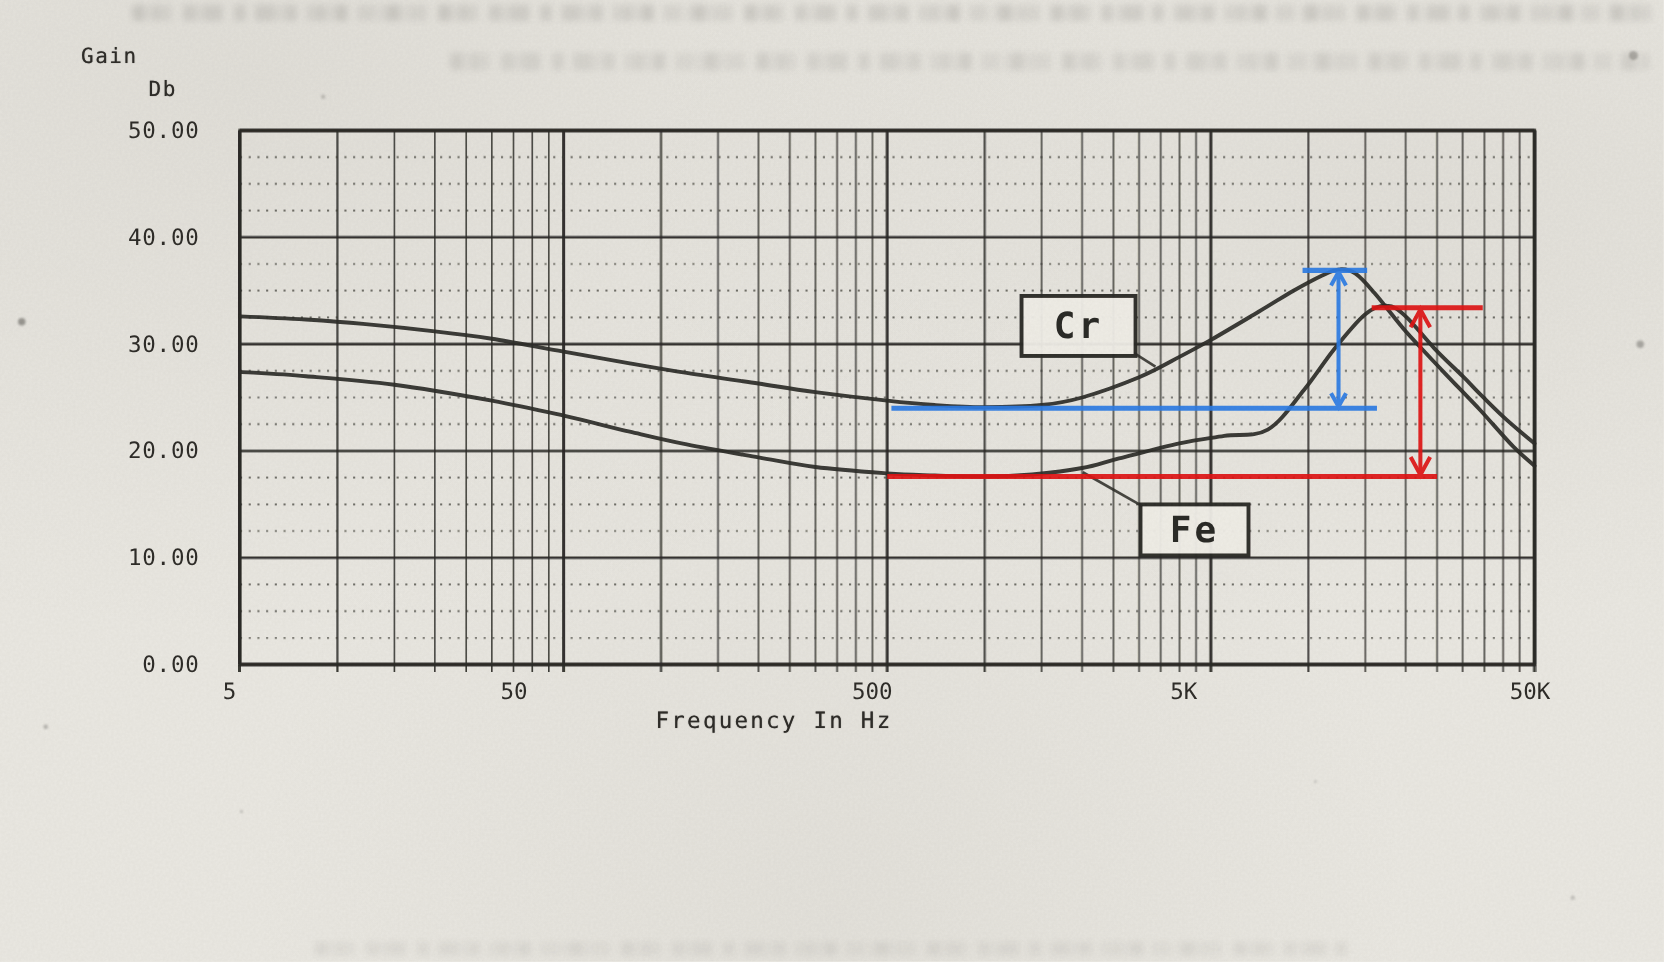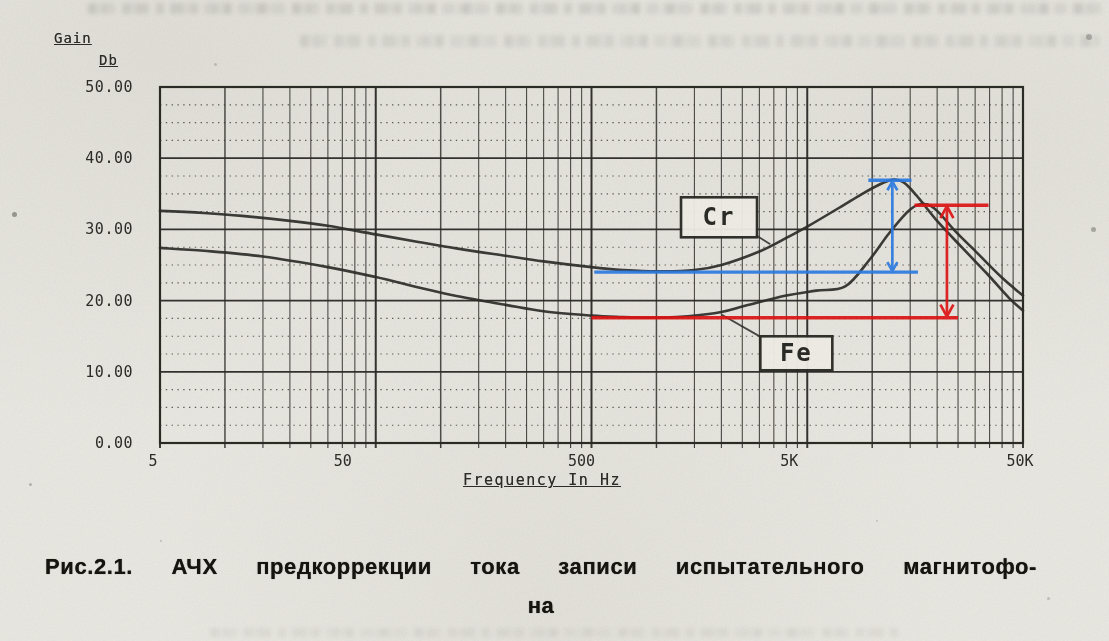--- a/index.html
+++ b/index.html
@@ -12,24 +12,24 @@
       #eae8e2;
     font-family:"DejaVu Sans Mono", monospace;
   }
   .ghost{
     position:absolute; filter:blur(2.1px); border-radius:3px;
     background:
       repeating-linear-gradient(90deg, rgba(95,92,86,0.50) 0 8px, rgba(95,92,86,0) 8px 14px, rgba(95,92,86,0.34) 14px 27px, rgba(95,92,86,0) 27px 34px),
       repeating-linear-gradient(90deg, rgba(95,92,86,0.25) 0 19px, rgba(95,92,86,0) 19px 41px);
   }
   .speck{position:absolute; border-radius:50%; background:#3a3833; filter:blur(0.6px);}
-  .lab{position:absolute; color:#2e2c28; text-shadow:0 0 0.6px rgba(46,44,40,0.7);text-decoration:underline;}
+  .lab{position:absolute; color:#2e2c28; text-shadow:0 0 0.6px rgba(46,44,40,0.7);}
   .lab-gain{left:54px; top:30px; font-size:14px; letter-spacing:1px;}
   .lab-db{left:66px; top:52px; font-size:14px; letter-spacing:1px;padding-left:33px;}
-  .lab-freq{left:437px; top:471px; width:210px; text-align:center; font-size:15px; letter-spacing:1.5px;}
+  .lab-freq{left:437px; top:471px; width:210px; text-align:left; font-size:15px; letter-spacing:1.5px;}
   .cap{
     position:absolute; left:45px; width:992px;
     font-family:"Liberation Sans", sans-serif; font-weight:bold;
     color:#16140f; text-shadow:0 0 0.8px rgba(22,20,15,0.85);
     font-size:22px; letter-spacing:0.6px;
   }
   .cap1{top:554px; text-align:justify; text-align-last:justify;}
   .cap2{top:593px; text-align:center;}
   svg.chart, svg.grain{position:absolute; left:0; top:0;}
   svg.grain{pointer-events:none; mix-blend-mode:multiply;}
@@ -195,22 +195,20 @@
           <path d="M 940.4228758022292,218.19200000000004 Q 945.9228758022292,208.19200000000004 946.9228758022292,206.19200000000004 Q 947.9228758022292,208.19200000000004 953.4228758022292,218.19200000000004" fill="none" stroke="#e01414" stroke-width="2.7"></path>
           <path d="M 940.4228758022292,304.688 Q 945.9228758022292,314.688 946.9228758022292,316.688 Q 947.9228758022292,314.688 953.4228758022292,304.688" fill="none" stroke="#e01414" stroke-width="2.7"></path>
         </g>
       </g>
   </svg>
 
   <div class="lab lab-gain">Gain</div>
   <div class="lab lab-db">Db</div>
   <div class="lab lab-freq">Frequency In Hz</div>
 
-  <div class="cap cap1">Рис.2.1. АЧХ предкоррекции тока записи испытательного магнитофо-</div>
-  <div class="cap cap2">на</div>
 
   <svg class="grain" width="1109" height="641">
     <defs>
       <filter id="grainF">
         <feTurbulence type="fractalNoise" baseFrequency="0.55" numOctaves="2" stitchTiles="stitch" result="n"></feTurbulence>
         <feColorMatrix in="n" type="matrix" values="0 0 0 0 0.42  0 0 0 0 0.41  0 0 0 0 0.38  0 0 0 0.17 0"></feColorMatrix>
       </filter>
     </defs>
     <rect x="0" y="0" width="1109" height="641" filter="url(#grainF)" opacity="0.55"></rect>
   </svg>

